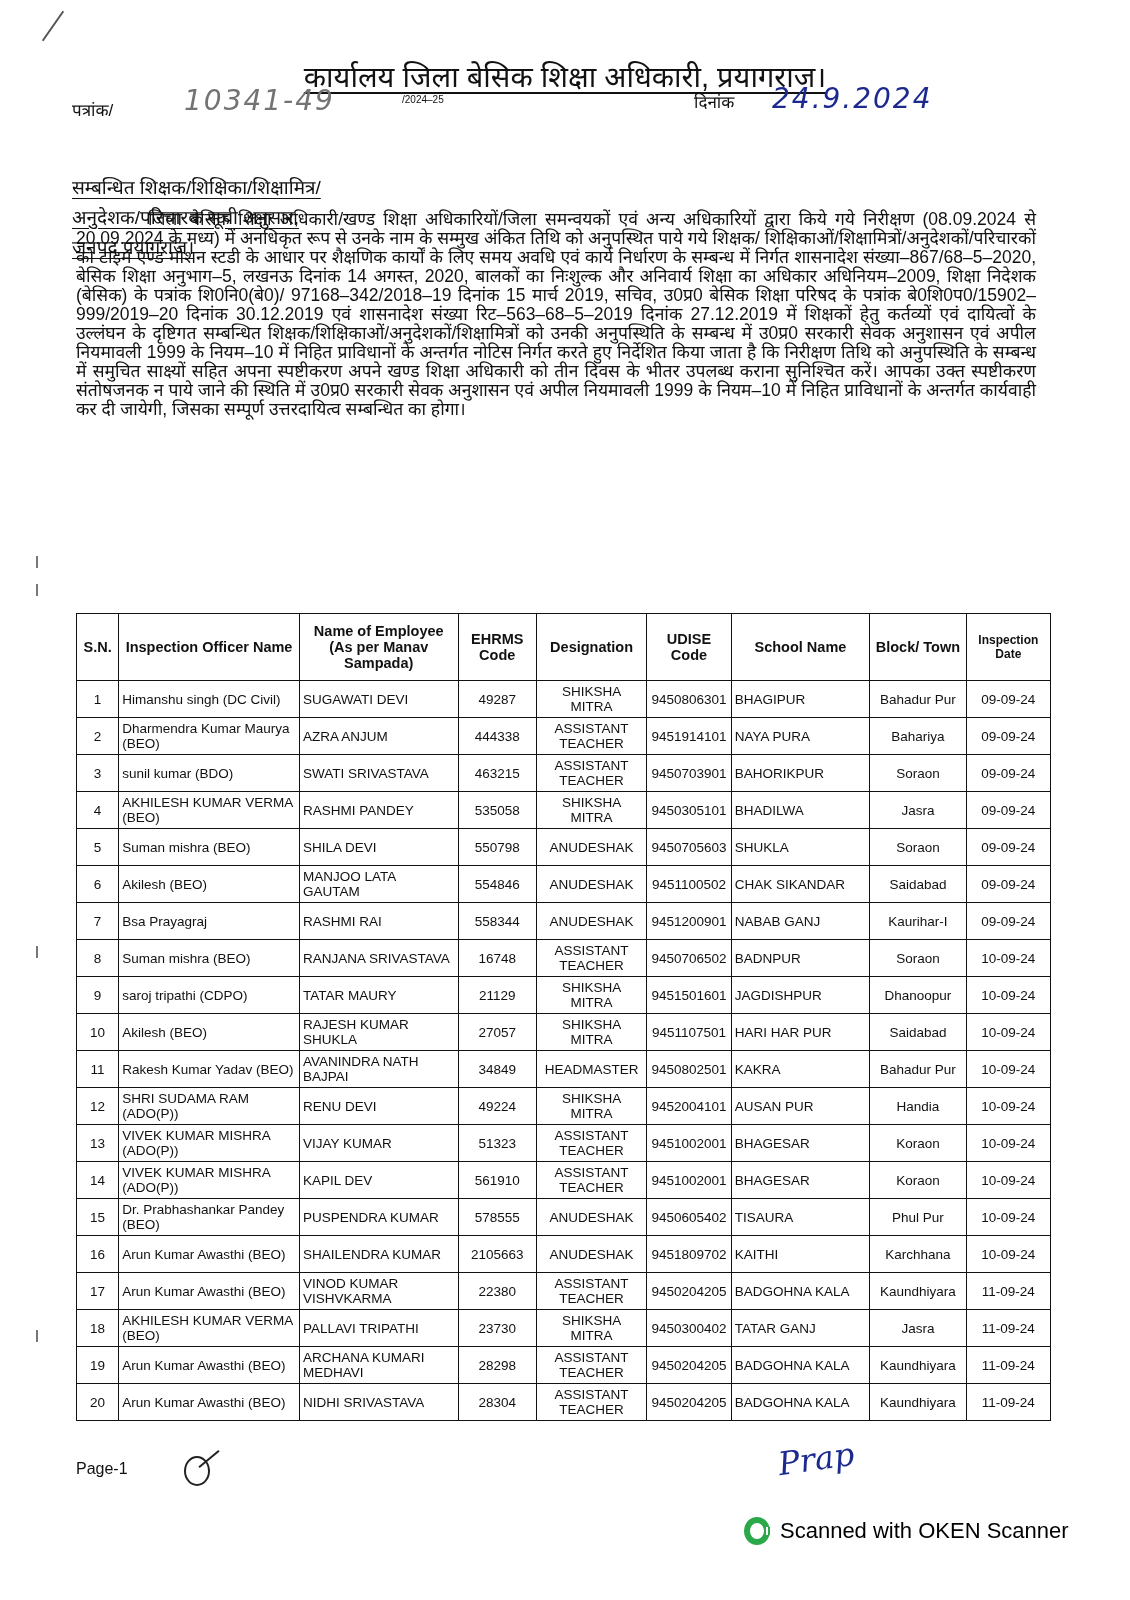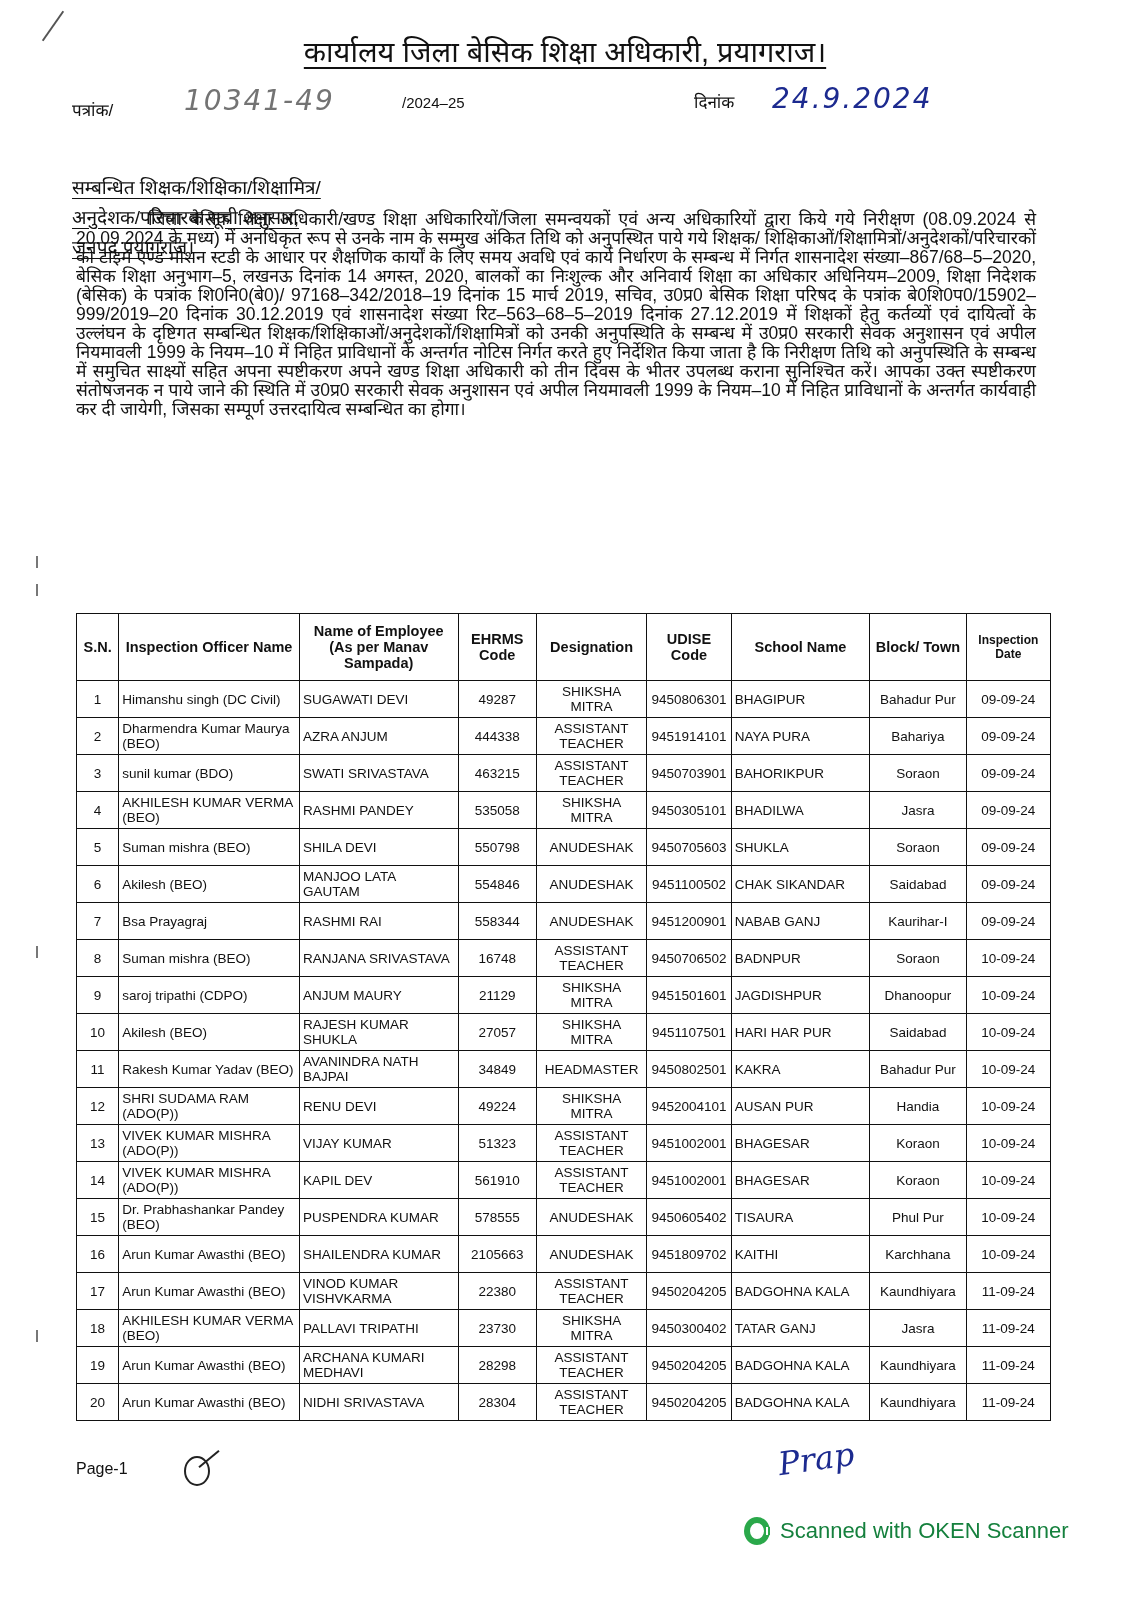--- a/index.html
+++ b/index.html
@@ -1,40 +1,40 @@
 <!DOCTYPE html>
 <html><head>
 <meta charset="utf-8">
 <style>
   html, body { margin: 0; padding: 0; background: #ffffff; }
   body { width: 1130px; height: 1600px; position: relative; overflow: hidden; font-family: "Liberation Sans", "DejaVu Sans", sans-serif; color: #111; }
   .page { position: absolute; left: 0; top: 0; width: 1130px; height: 1600px; }
   .slash-mark { position: absolute; left: 52px; top: 8px; width: 2px; height: 36px; background: #555; transform: rotate(35deg); }
-  .title { position: absolute; left: 0; right: 0; top: 31px; text-align: center; font-size: 29px; }
+  .title { position: absolute; left: 0; right: 0; top: 56px; text-align: center; font-size: 29px; }
   .title span { text-decoration: underline; text-underline-offset: 5px; }
   .ref-row { position: absolute; left: 72px; top: 88px; width: 960px; height: 36px; font-size: 17px; }
   .ref-label { position: absolute; left: 0; top: 4px; margin-top: 6px; }
   .ref-num { position: absolute; left: 112px; top: -4px; font-family: "DejaVu Sans", sans-serif; font-size: 28px; color: #737373; font-style: italic; letter-spacing: 2px; }
-  .ref-year { position: absolute; left: 330px; top: 6px; font-size: 15px; }
+  .ref-year { position: absolute; left: 330px; top: 6px; font-size: 10px; }
   .date-label { position: absolute; left: 622px; top: 2px; }
   .date-val { position: absolute; left: 700px; top: -6px; font-family: "DejaVu Sans", sans-serif; font-size: 28px; color: #1c2a8f; font-style: italic; letter-spacing: 2px; }
   .addr { position: absolute; left: 72px; font-size: 19px; text-decoration: underline; text-underline-offset: 4px; margin-top: 48px; }
   .body-text { position: absolute; left: 76px; top: 210px; width: 960px; font-size: 17.5px; line-height: 19px; text-align: justify; text-indent: 72px; }
   table.notice { position: absolute; left: 76px; top: 613px; width: 975px; border-collapse: collapse; font-size: 13.5px; }
   table.notice th, table.notice td { border: 1.5px solid #111; padding: 1px 3px; vertical-align: middle; }
   table.notice th { font-weight: bold; font-size: 14.5px; text-align: center; height: 64px; }
   table.notice td { height: 34px; }
   td.c { text-align: center; }
   td.l { text-align: left; }
   .th-small { font-size: 12px !important; }
   .footer-page { position: absolute; left: 76px; top: 1460px; font-size: 16px; }
   .initial-mark { position: absolute; left: 184px; top: 1456px; width: 22px; height: 26px; border: 2px solid #222; border-radius: 50%; }
   .initial-tick { position: absolute; left: 196px; top: 1458px; width: 26px; height: 2px; background: #222; transform: rotate(-40deg); }
   .signature { position: absolute; left: 778px; top: 1440px; font-family: "DejaVu Serif", serif; font-style: italic; font-size: 32px; color: #1c2a8f; transform: rotate(-8deg); }
-  .scanner { position: absolute; left: 744px; top: 1517px; display: flex; align-items: center; gap: 10px; font-size: 22px; color: #15803d; }
+  .scanner { position: absolute; left: 744px; top: 1517px; display: flex; align-items: center; gap: 10px; font-size: 22px; color: #000000; }
   .scanner-logo { width: 26px; height: 28px; border-radius: 50%; border: 6px solid #2aa84a; box-sizing: border-box; position: relative; }
   .scanner-logo::after { content: ""; position: absolute; right: -8px; top: 4px; width: 8px; height: 8px; background: repeating-linear-gradient(90deg, #2aa84a 0 2px, #fff 2px 4px); }
   .margin-tick { position: absolute; width: 1.5px; height: 12px; background: #777; }
 </style>
 </head>
 <body>
 
 <div class="page">
   <div class="slash-mark"></div>
 
@@ -171,21 +171,21 @@
           <td class="c">16748</td>
           <td class="c">ASSISTANT TEACHER</td>
           <td class="c">9450706502</td>
           <td class="l">BADNPUR</td>
           <td class="c">Soraon</td>
           <td class="c">10-09-24</td>
         </tr>
         <tr>
           <td class="c">9</td>
           <td class="l">saroj tripathi (CDPO)</td>
-          <td class="l">ANJUM MAURY</td>
+          <td class="l">TATAR MAURY</td>
           <td class="c">21129</td>
           <td class="c">SHIKSHA MITRA</td>
           <td class="c">9451501601</td>
           <td class="l">JAGDISHPUR</td>
           <td class="c">Dhanoopur</td>
           <td class="c">10-09-24</td>
         </tr>
         <tr>
           <td class="c">10</td>
           <td class="l">Akilesh (BEO)</td>

